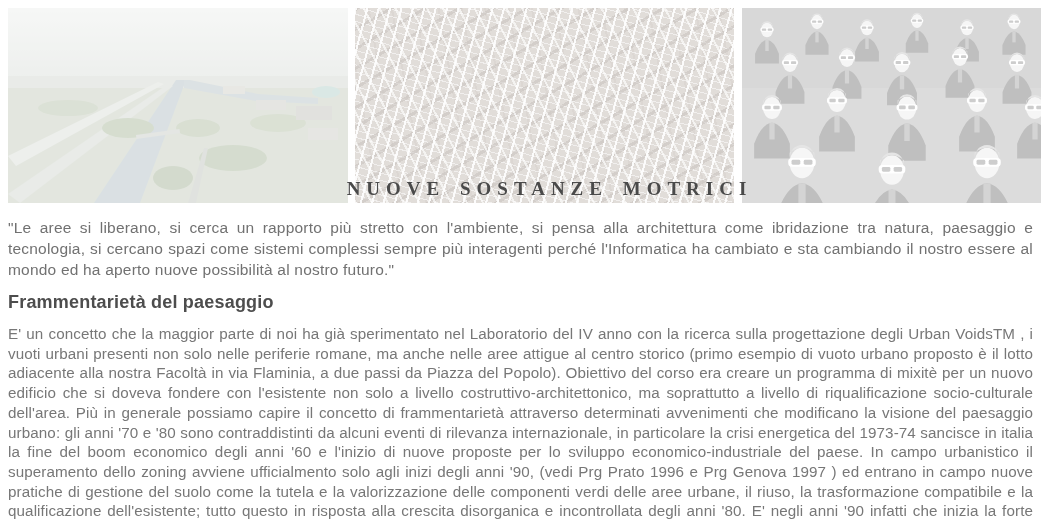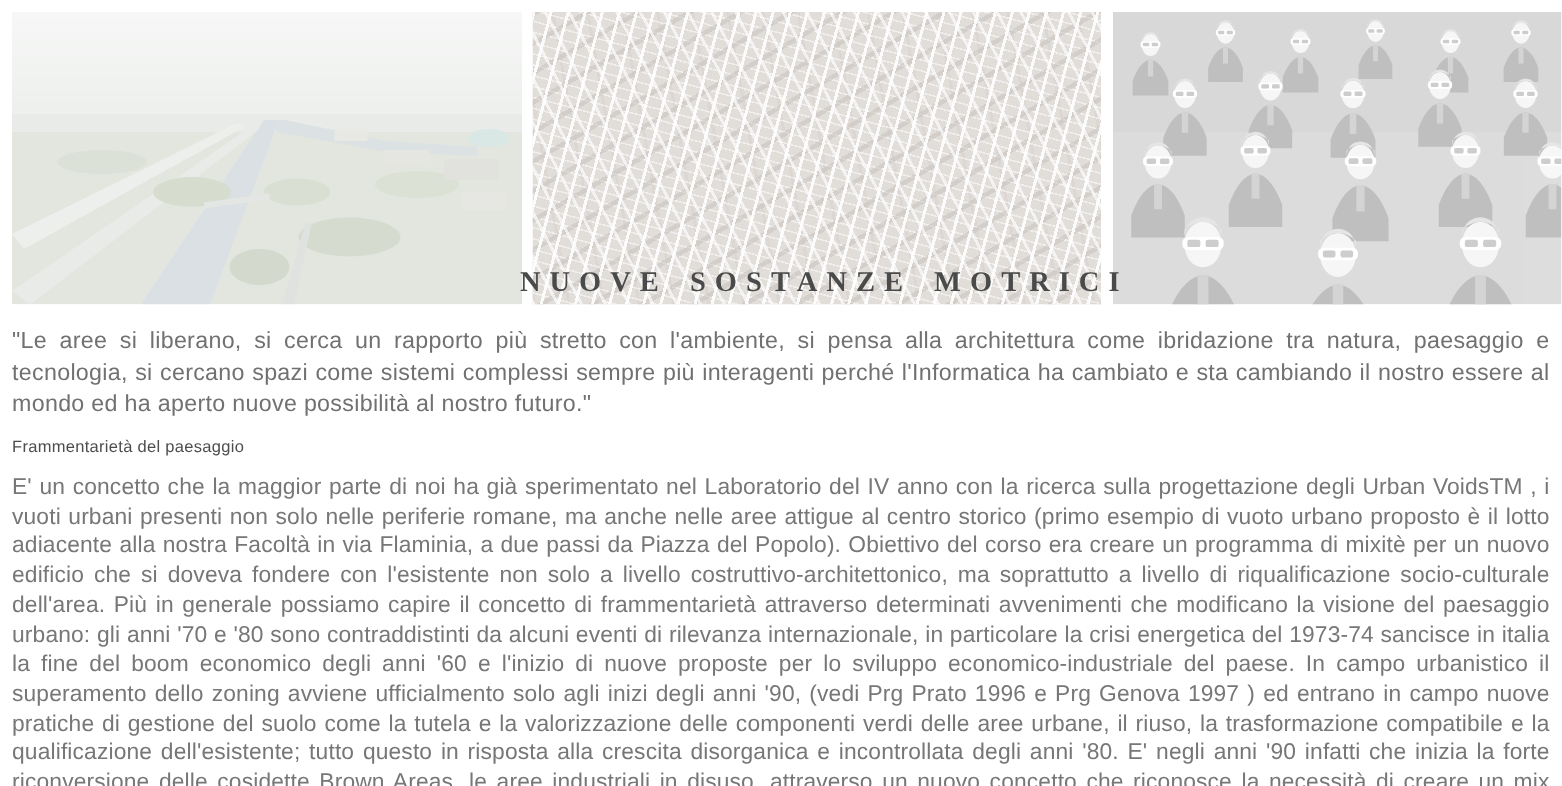--- a/index.html
+++ b/index.html
@@ -68,22 +68,22 @@
   .quote {
     margin: 14px 0 0 0;
     font-size: 15.5px;
     line-height: 21px;
     text-align: justify;
     color: #717171;
     letter-spacing: 0.2px;
   }
   .section-heading {
     margin: 12px 0 0 0;
-    font-size: 11px;
-    font-weight: normal;
+    font-size: 18px;
+    font-weight: bold;
     color: #4d4d4d;
     letter-spacing: 0.2px;
   }
   .body-text {
     margin: 11px 0 0 0;
     font-size: 15.2px;
     line-height: 19.7px;
     text-align: justify;
     color: #777777;
     letter-spacing: 0.1px;

